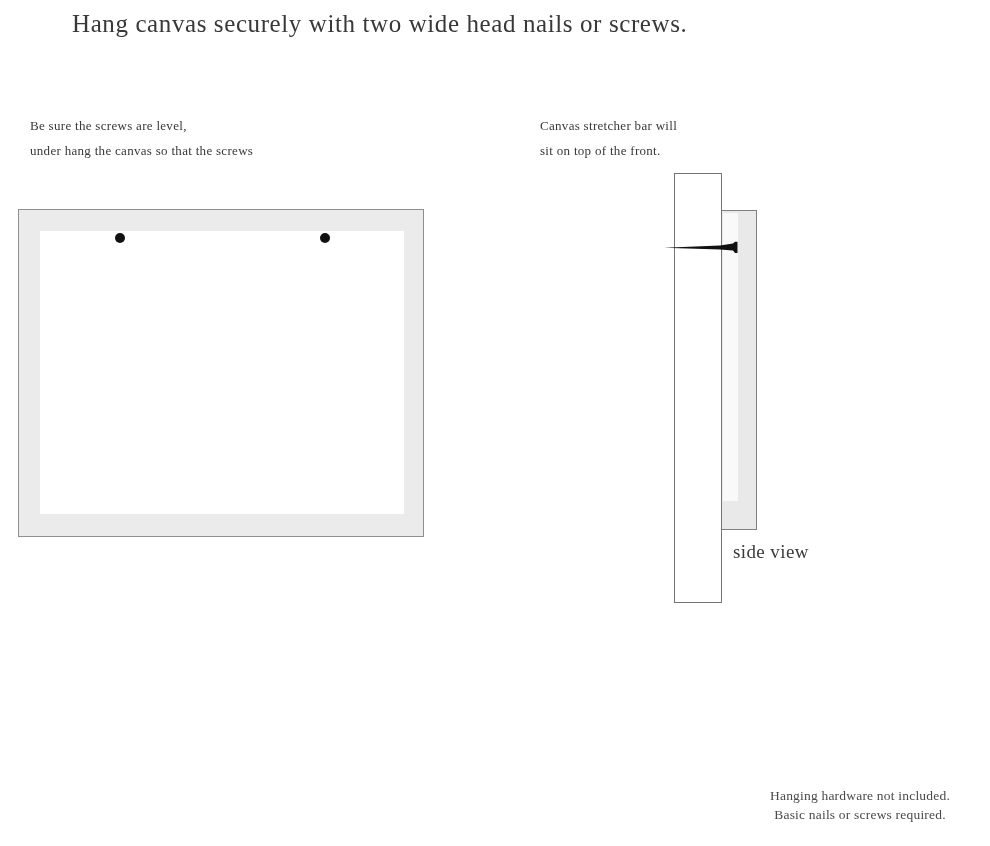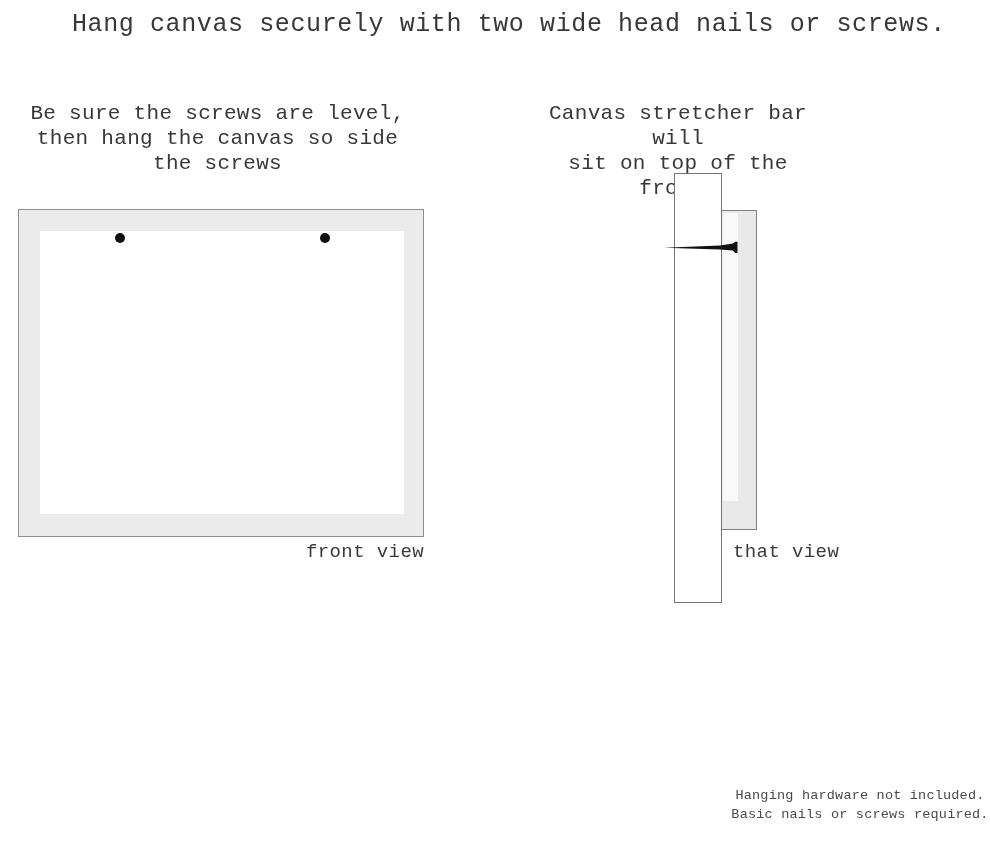--- a/index.html
+++ b/index.html
@@ -5,40 +5,40 @@
   html, body {
     margin: 0;
     padding: 0;
     background: #ffffff;
   }
   .page {
     position: relative;
     width: 990px;
     height: 846px;
     background: #ffffff;
-    font-family: Liberation Mono, monospace;
+    font-family: Liberation Serif, serif;
     color: #3a3a3a;
     overflow: hidden;
   }
   .title {
     position: absolute;
     left: 72px;
     top: 10px;
     margin: 0;
     font-size: 25px;
     font-weight: 400;
     letter-spacing: 0.6px;
     color: #383838;
     white-space: nowrap;
   }
   .instr {
     position: absolute;
-    top: 101px;
-    text-align: center;
-    font-size: 21px;
+    top: 113px;
+    text-align: left;
+    font-size: 13px;
     line-height: 25px;
     letter-spacing: 0.3px;
     color: #383838;
   }
   .instr-front { left: 30px;  width: 375px; }
   .instr-side  { left: 540px; width: 276px; }
 
   
   .front-figure {
     position: absolute;
@@ -139,46 +139,45 @@
 </style>
 </head>
 <body>
 
 <div class="page">
 
   <h1 class="title">Hang canvas securely with two wide head nails or screws.</h1>
 
   <div class="instr instr-front">
     <div>Be sure the screws are level,</div>
-    <div>then hang the canvas so side the screws</div>
+    <div>under hang the canvas so that the screws</div>
   </div>
 
   <div class="instr instr-side">
     <div>Canvas stretcher bar will</div>
     <div>sit on top of the front.</div>
   </div>
 
   <div class="front-figure">
     <div class="front-inner"></div>
     <div class="screw-dot screw-left"></div>
     <div class="screw-dot screw-right"></div>
   </div>
 
-  <div class="caption caption-front">front view</div>
 
   <div class="side-figure">
     <div class="side-canvas-bar">
       <div class="side-canvas-inner"></div>
     </div>
     <div class="side-wall-bar"></div>
     <svg class="nail" viewBox="0 0 78 16" aria-hidden="true">
       <polygon points="2,7.8 58,5.6 71,3.4 73,1.8 75.5,1.8 75.5,12.9 73,12.9 71,10.6 58,9.6" fill="#111111"></polygon>
     </svg>
   </div>
 
-  <div class="caption caption-side">that view</div>
+  <div class="caption caption-side">side view</div>
 
   <div class="footnote">
     <div>Hanging hardware not included.</div>
     <div>Basic nails or screws required.</div>
   </div>
 
 </div>
 
 </body></html>

